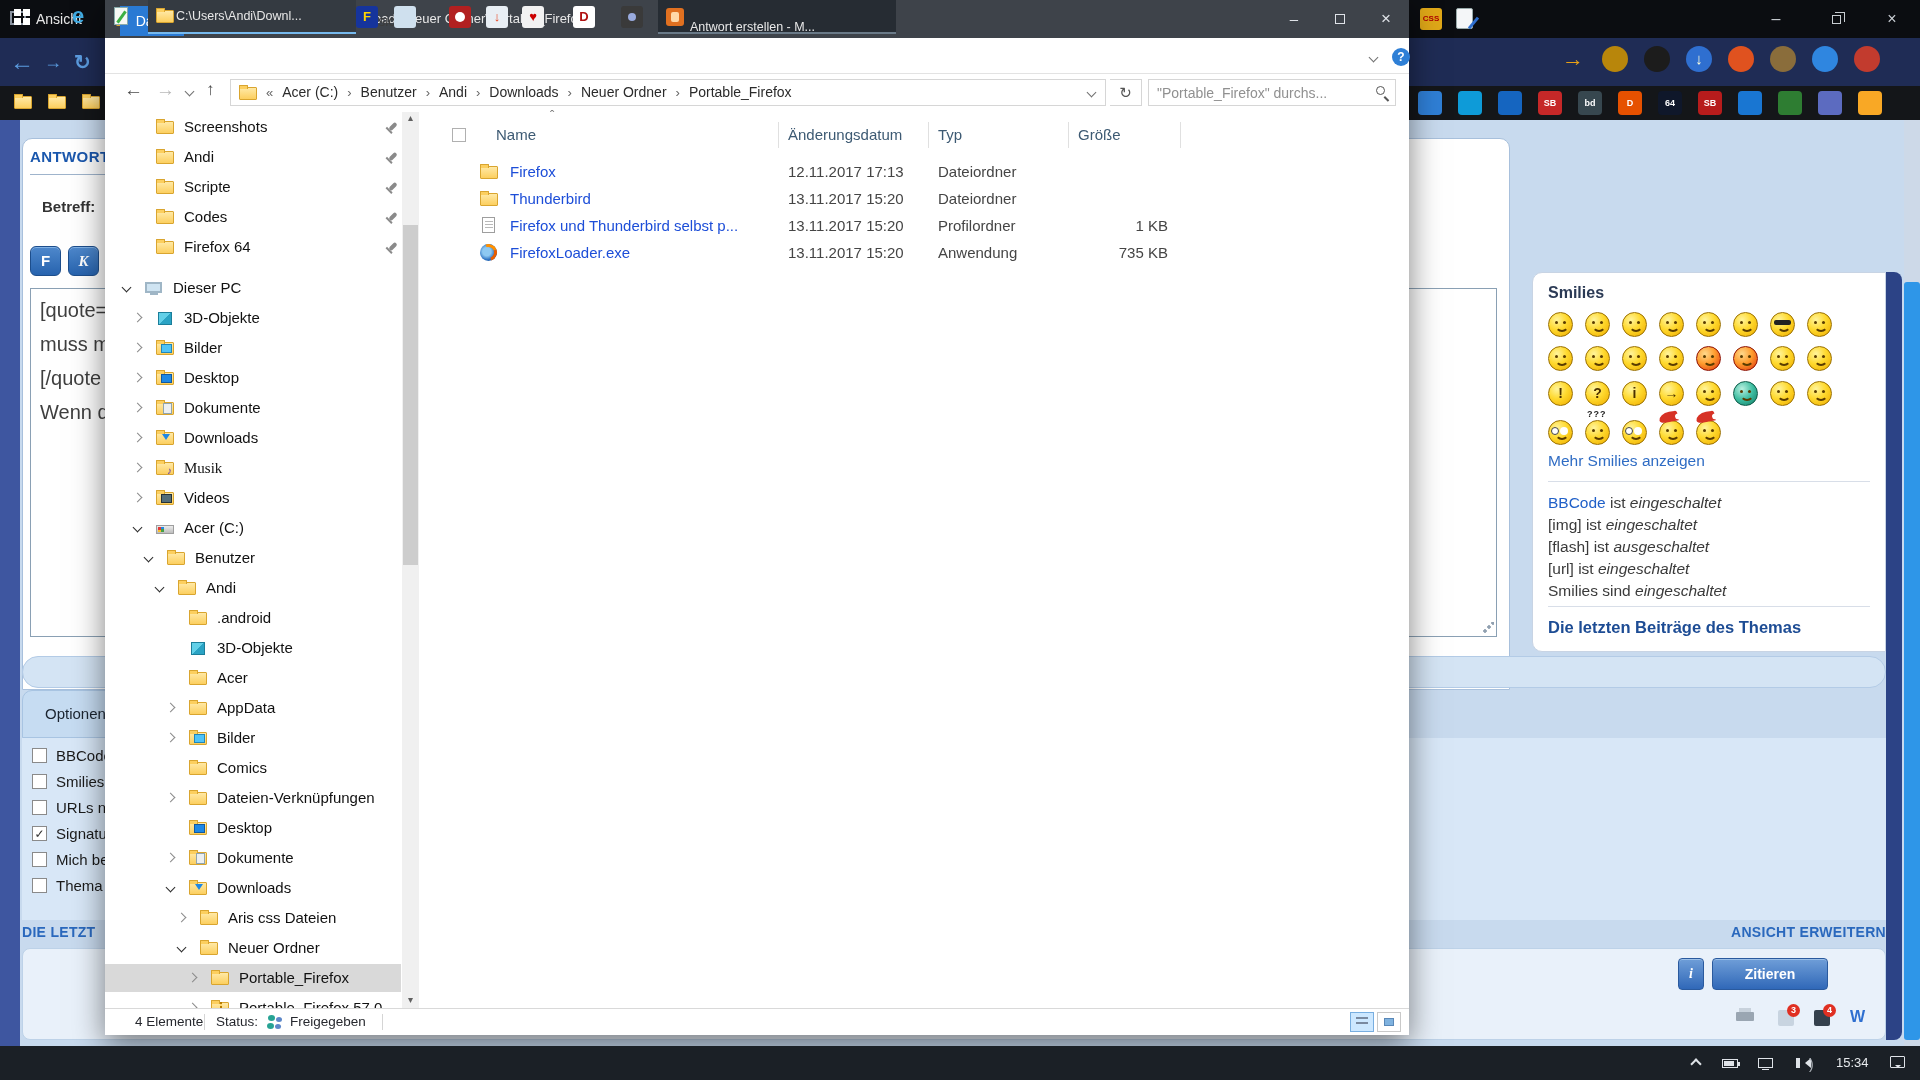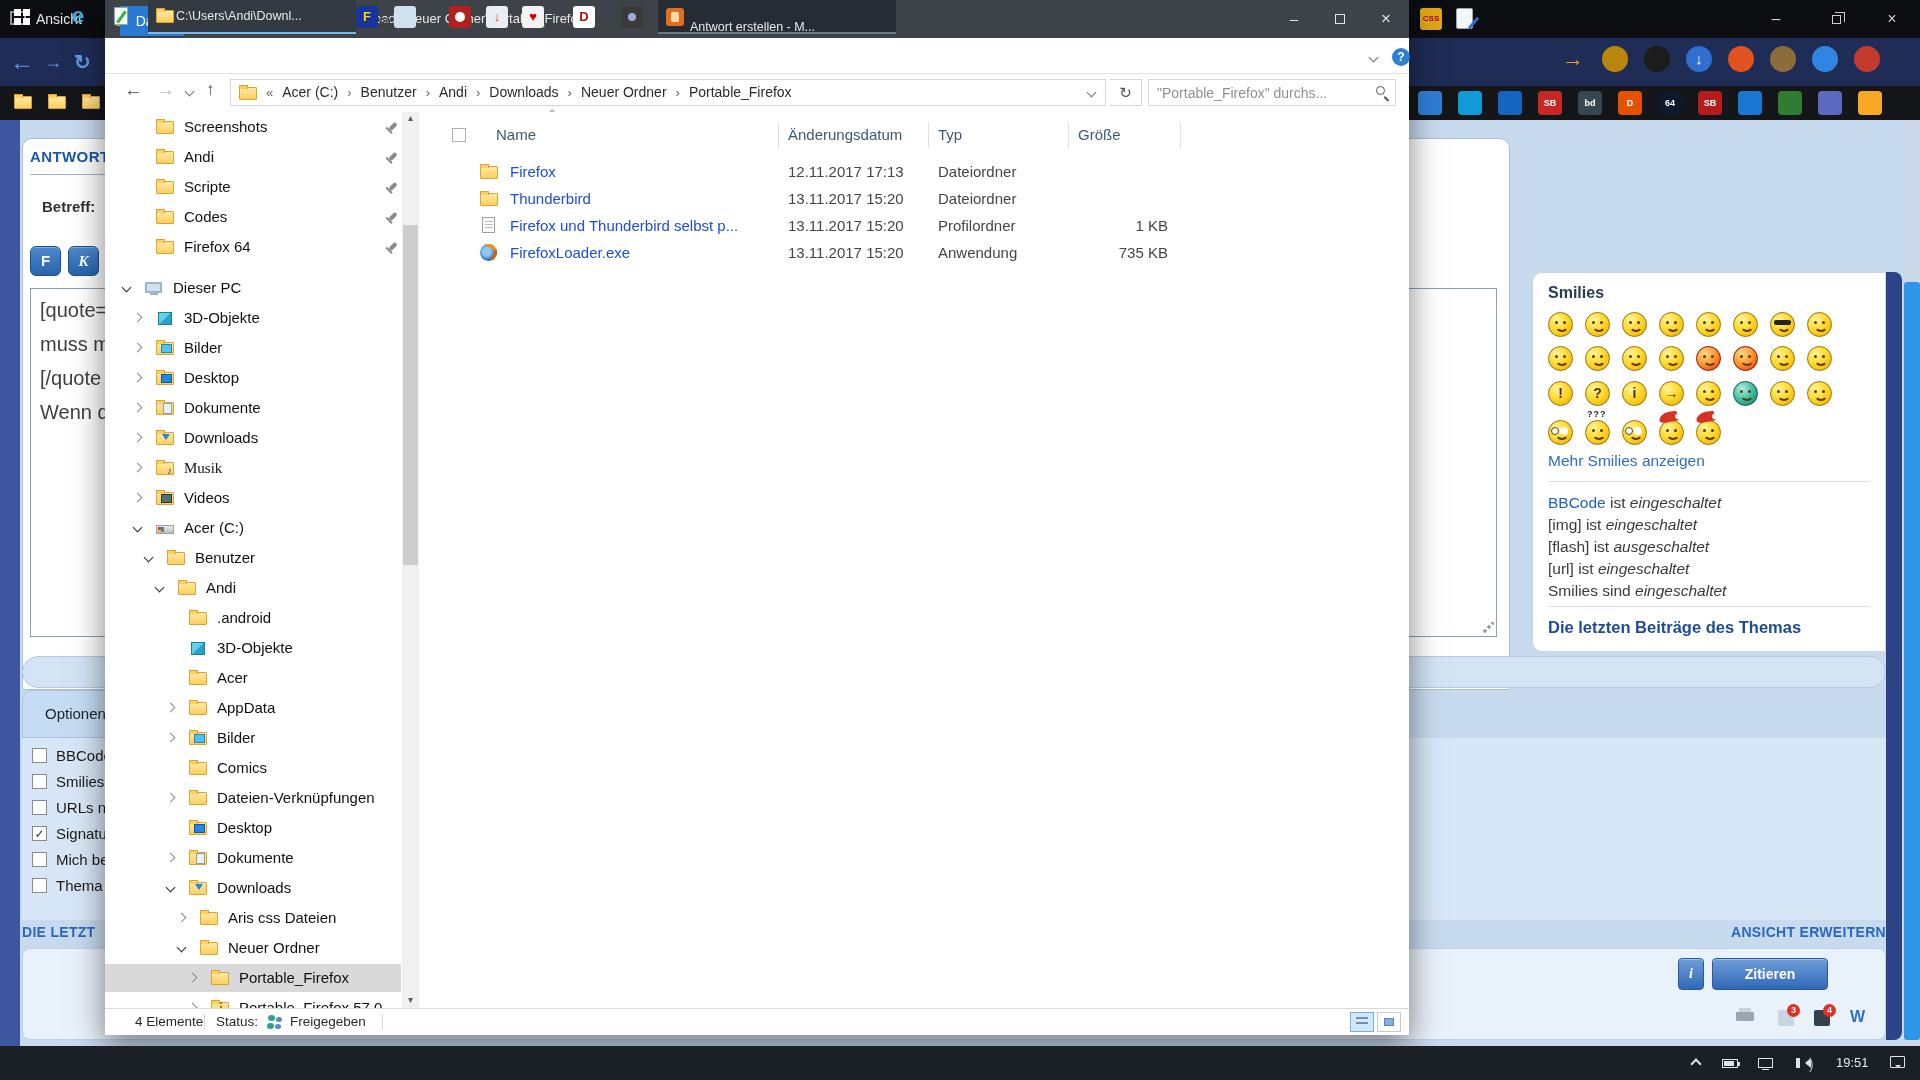--- a/index.html
+++ b/index.html
@@ -645,16 +645,16 @@
     </div>
   <div class="abs tb-item tb-task2" style="left:658px;width:238px;">
     <span style="position:absolute;left:8px;top:8px;width:18px;height:18px;border-radius:3px;background:#e07020;"></span>
     <span style="position:absolute;left:13px;top:12px;width:8px;height:10px;background:#ffd9a8;border-radius:2px;"></span>
     <span class="tb-label" style="left:32px;margin-top:11px;">Antwort erstellen - M...</span>
   </div>
   <div class="abs chv-up" style="left:1692px;top:1060px;"></div>
   <div class="abs battery" style="left:1722px;top:1059px;"></div>
   <div class="abs netmon" style="left:1758px;top:1058px;"></div>
   <div class="abs speaker" style="left:1800px;top:1058px;"></div>
-  <div class="abs tray-glyph" style="left:1836px;top:1046px;">19:51</div>
+  <div class="abs tray-glyph" style="left:1836px;top:1046px;">15:34</div>
   <div class="abs actioncenter" style="left:1890px;top:1056px;"></div>
 
 </div>
 
 </body></html>

